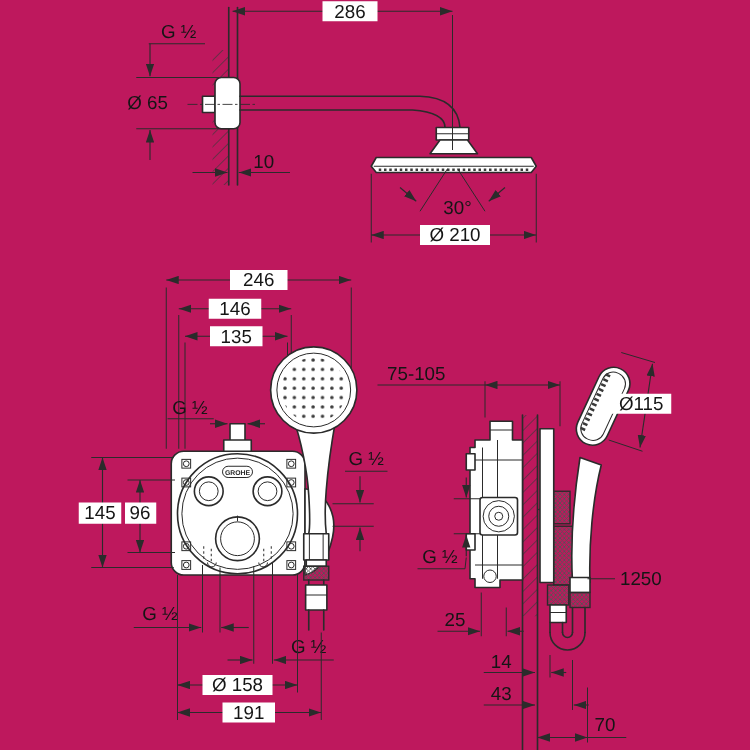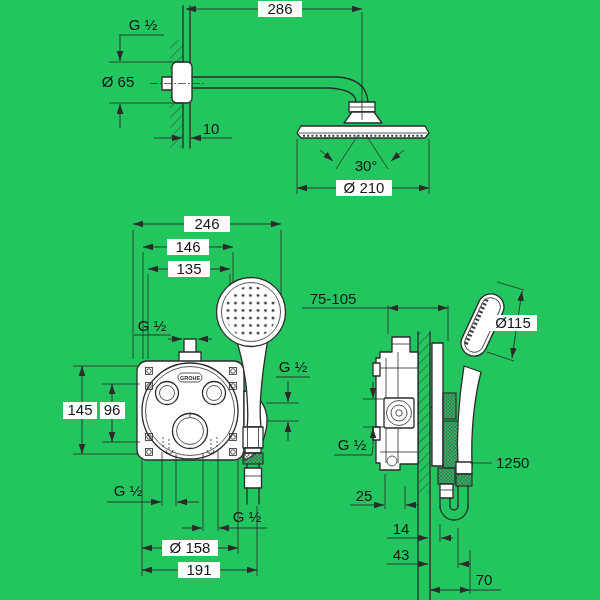--- a/index.html
+++ b/index.html
@@ -1,16 +1,16 @@
 <!DOCTYPE html>
 <html><head>
 <meta charset="utf-8">
 <style>
   html,body{margin:0;padding:0;background:#ffffff;}
-  .stage{width:600px;height:600px;background:#22c55e;position:relative;font-family:"Liberation Sans",sans-serif;}
+  .stage{width:600px;height:600px;background:#be185d;position:relative;font-family:"Liberation Sans",sans-serif;}
   svg{display:block;}
   .ol{fill:none;stroke:#2b2b2b;stroke-width:1.3;stroke-linejoin:round;stroke-linecap:round;}
   .olf{fill:#ffffff;stroke:#2b2b2b;stroke-width:1.3;stroke-linejoin:round;}
   .thin{fill:none;stroke:#2b2b2b;stroke-width:0.8;}
   .dim{fill:none;stroke:#2b2b2b;stroke-width:0.9;}
   .ext{fill:none;stroke:#2b2b2b;stroke-width:0.8;}
   .cl{fill:none;stroke:#2b2b2b;stroke-width:0.7;stroke-dasharray:8 2 2 2;}
   .dash{fill:none;stroke:#2b2b2b;stroke-width:0.8;stroke-dasharray:2 2;}
   .dots-line{fill:none;stroke:#3a3a3a;stroke-width:2;stroke-dasharray:2 2.2;}
   .face-line{fill:none;stroke:#3a3a3a;stroke-width:4;stroke-dasharray:2 2.3;}

